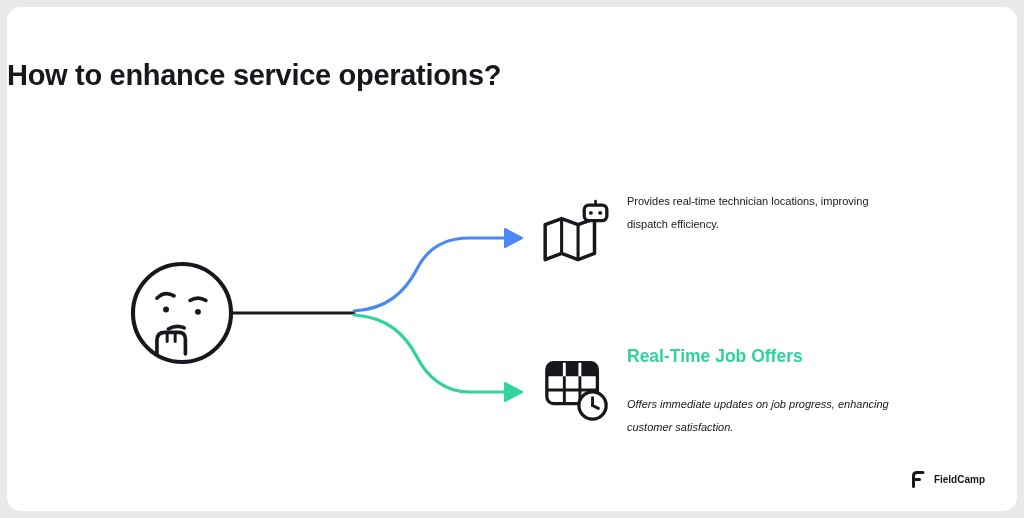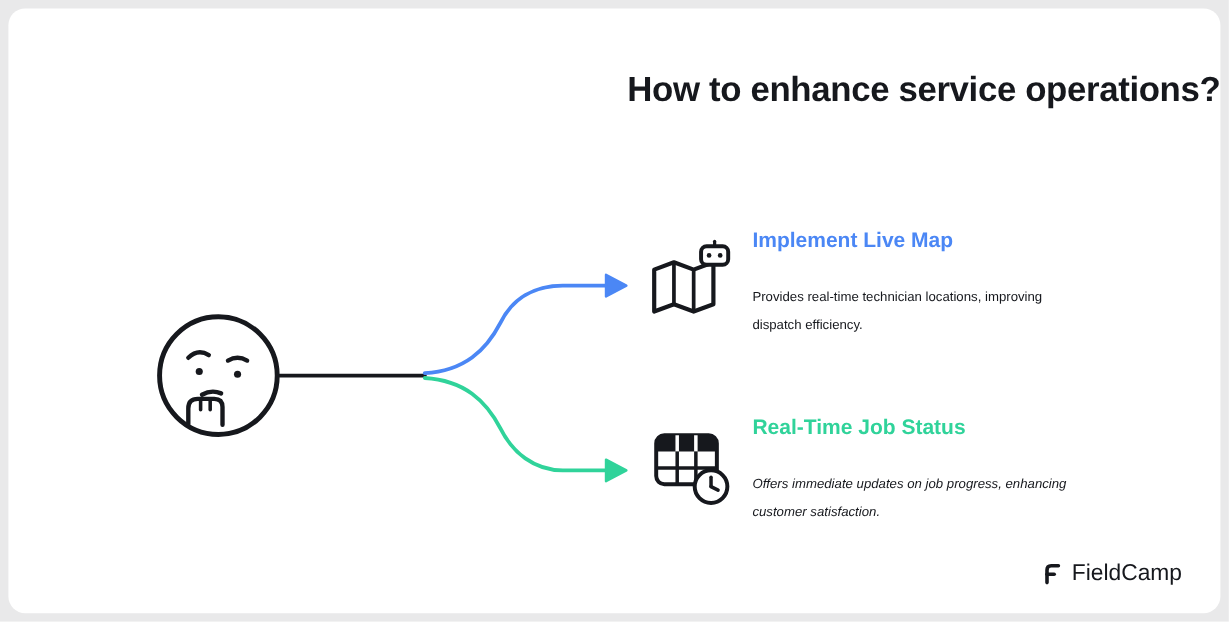--- a/index.html
+++ b/index.html
@@ -12,21 +12,21 @@
   }
   .card {
     position:absolute;
     inset:7px;
     background:#ffffff;
     border-radius:14px;
   }
   .title {
     position:absolute;
     top:52px; left:0; right:0;
-    text-align:right;
+    text-align:left;
     font-size:29px;
     font-weight:700;
     color:#16181d;
     letter-spacing:-0.3px;
   }
   .abs { position:absolute; }
   .connector-svg {
     position:absolute;
     top:0; left:0;
     width:1024px; height:518px;
@@ -51,22 +51,22 @@
   .branch-1 .branch-body { width:272px; }
   .branch-2 .branch-body { width:298px;font-style:italic; }
   .logo {
     position:absolute;
     right:32px; bottom:22px;
     display:flex;
     align-items:center;
     gap:6px;
   }
   .logo-text {
-    font-size:19px;
-    font-weight:400;
+    font-size:10px;
+    font-weight:700;
     color:#16181d;
   }
   svg { display:block; }
 </style>
 </head>
 <body>
 
 <div class="card">
 
   <h1 class="title">How to enhance service operations?</h1>
@@ -114,26 +114,25 @@
       <path d="M 24 24 L 24 52" stroke="#16181d" stroke-width="3"></path>
       <path d="M 40 24 L 40 52" stroke="#16181d" stroke-width="3"></path>
       <path d="M 6 38 L 58 38" stroke="#16181d" stroke-width="3"></path>
       <circle cx="53" cy="54" r="14" fill="#ffffff" stroke="#16181d" stroke-width="3.4"></circle>
       <path d="M 53 54 L 53 46" stroke="#16181d" stroke-width="3" stroke-linecap="round"></path>
       <path d="M 53 54 L 59 57" stroke="#16181d" stroke-width="3" stroke-linecap="round"></path>
     </svg>
   </div>
 
   <div class="branch-text branch-1">
-    <div class="branch-heading" style="color: rgb(75, 135, 245);">Implement Live Map</div>
     <p class="branch-body">Provides real-time technician locations, improving dispatch efficiency.</p>
   </div>
 
   <div class="branch-text branch-2">
-    <div class="branch-heading" style="color: rgb(48, 211, 154);">Real-Time Job Status</div>
+    <div class="branch-heading" style="color: rgb(48, 211, 154);">Real-Time Job Offers</div>
     <p class="branch-body">Offers immediate updates on job progress, enhancing customer satisfaction.</p>
   </div>
 
   <div class="logo">
     <svg width="20" height="20" viewBox="0 0 20 20">
       <path d="M 15 3.5 L 9 3.5 Q 5.5 3.5 5.5 7 L 5.5 17.5" fill="none" stroke="#16181d" stroke-width="3" stroke-linecap="round"></path>
       <path d="M 5.5 10.5 L 11.5 10.5" fill="none" stroke="#16181d" stroke-width="3" stroke-linecap="round"></path>
     </svg>
     <span class="logo-text">FieldCamp</span>
   </div>

